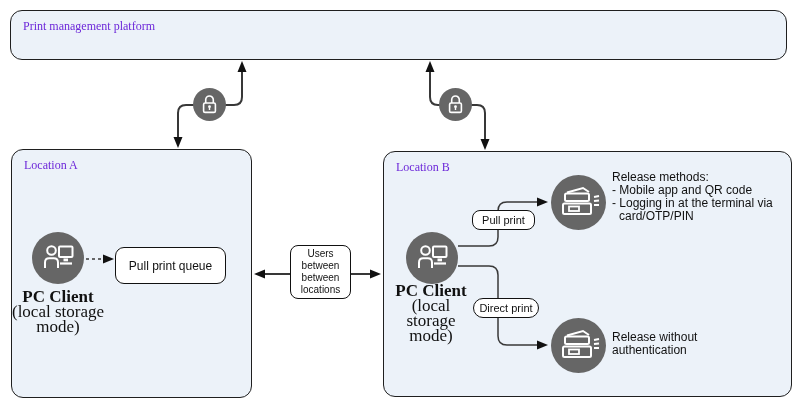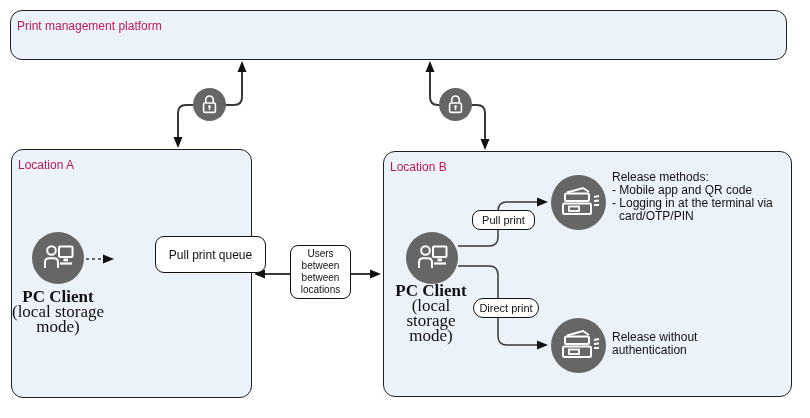--- a/index.html
+++ b/index.html
@@ -5,21 +5,21 @@
   html,body{margin:0;padding:0;background:#ffffff;}
   #canvas{
     position:relative;width:810px;height:418px;background:#ffffff;overflow:hidden;
     font-family:"Liberation Sans", sans-serif;color:#111111;
   }
   .zone{
     position:absolute;background:#ecf2f9;border:1px solid #1f1f1f;border-radius:12px;
     box-sizing:border-box;
   }
   .zone-label{
-    position:absolute;top:8px;left:6px;font-size:12px;color:#be185d;white-space:nowrap;
+    position:absolute;top:8px;left:12px;font-size:12px;color:#6d28d9;white-space:nowrap;font-family:Liberation Serif, serif;
   }
   #svg-layer{position:absolute;left:0;top:0;z-index:5;}
   .white-node{
     position:absolute;background:#ffffff;border:1px solid #111;box-sizing:border-box;
     display:flex;align-items:center;justify-content:center;text-align:center;z-index:10;
   }
   .icon-circle{position:absolute;z-index:12;line-height:0;}
   .caption{position:absolute;text-align:center;font-size:17px;line-height:15px;z-index:11;font-family:Liberation Serif, serif;}
   .caption .t{font-weight:bold;}
   .annot{position:absolute;font-size:12px;line-height:13px;z-index:11;}
@@ -73,21 +73,21 @@
         <polygon points="548,202 537,197.5 537,206.5" fill="#111" stroke="none"></polygon>
       </g>
 
       <g>
         <path d="M 458,266 L 489,266 Q 498,266 498,275 L 498,336 Q 498,345 507,345 L 537,345" stroke-width="1.5"></path>
         <polygon points="548,345 537,340.5 537,349.5" fill="#111" stroke="none"></polygon>
       </g>
     </g>
   </svg>
 
-  <div class="white-node" style="left:115px;top:236px;width:111px;height:37px;border-radius:9px;font-size:12px;margin-left:40px;">
+  <div class="white-node" style="left:115px;top:247px;width:111px;height:37px;border-radius:9px;font-size:12px;">
     <span>Pull print queue</span>
   </div>
 
   <div class="white-node" style="left:290px;top:245px;width:61px;height:54px;border-radius:8px;font-size:10px;line-height:12px;">
     <span>
       <span>Users</span><br>
       <span>between</span><br>
       <span>between</span><br>
       <span>locations</span>
     </span>

